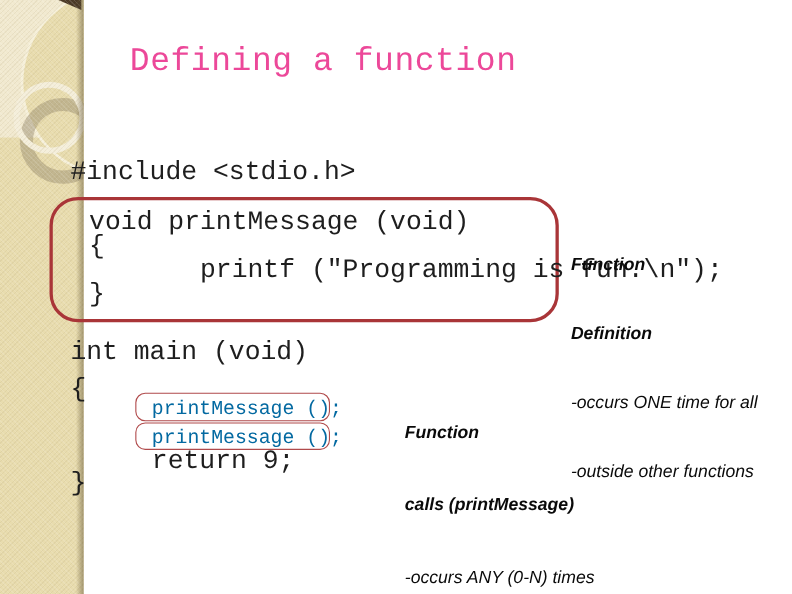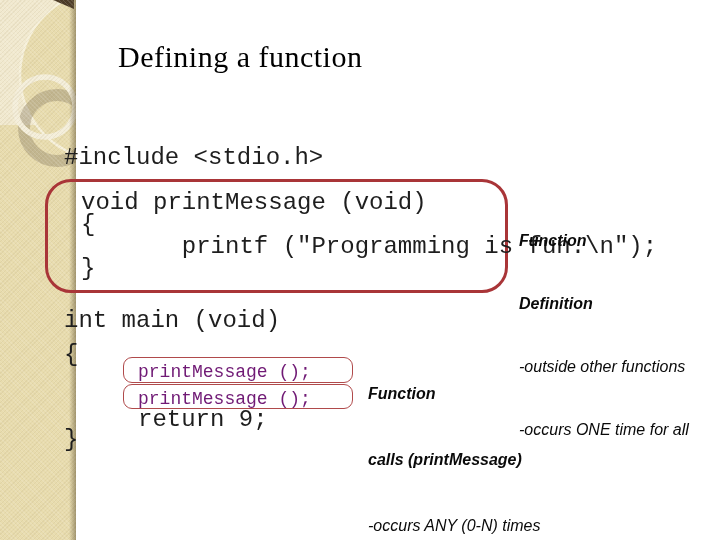--- a/index.html
+++ b/index.html
@@ -9,38 +9,38 @@
   .sidebar{position:absolute;left:0;top:0;width:76px;height:540px;background:#e8dcae;}
   .sidebar svg{position:absolute;left:0;top:0;}
   .sidebar .texture{position:absolute;left:0;top:0;width:100%;height:100%;
      background-image:
        repeating-linear-gradient(45deg, rgba(255,255,255,.12) 0 1px, transparent 1px 3px),
        repeating-linear-gradient(-45deg, rgba(150,130,80,.10) 0 1px, transparent 1px 3px);}
   .sidebar .edge-shadow{position:absolute;right:0;top:0;width:7px;height:100%;
      background:linear-gradient(to left, rgba(92,78,46,.50), rgba(92,78,46,0));}
   
   .title{position:absolute;left:118px;top:40px;margin:0;
-     font-family:Liberation Serif, serif;font-weight:400;
-     font-size:30px;letter-spacing:.5px;color:#000000;}
+     font-family:Liberation Mono, monospace;font-weight:400;
+     font-size:30px;letter-spacing:.5px;color:#ec4899;}
   
   .code{position:absolute;font-family:"Liberation Mono","DejaVu Sans Mono",monospace;
      font-size:24px;line-height:22px;color:#1e1e1e;white-space:pre;margin:0;}
   .inc{left:64px;top:147px;}
   .defpre{left:81px;top:192px;}
   .ln-main-sig{left:64px;top:310px;}
   .ln-open{left:64px;top:344px;}
   .ln-return{left:138px;top:409px;}
   .ln-close{left:64px;top:429px;}
   
   .def-box{position:absolute;left:45px;top:179px;width:463px;height:114px;
      border:3.5px solid #a93538;border-radius:26px;background:transparent;box-sizing:border-box;}
-  .call-box{position:absolute;left:123px;width:230px;box-sizing:border-box;
+  .call-box{position:absolute;left:123px;width:177px;box-sizing:border-box;
      border:1.5px solid #b04a4b;border-radius:9px;background:transparent;
      font-family:"Liberation Mono","DejaVu Sans Mono",monospace;
-     font-size:18px;line-height:22px;color:#701a75;white-space:pre;
+     font-size:18px;line-height:22px;color:#0369a1;white-space:pre;
      padding:3px 0 0 14px;}
   .call-box.one{top:357px;height:26px;}
   .call-box.two{top:384px;height:25px;}
   
   .note{position:absolute;font-style:italic;color:#0a0a0a;white-space:pre;}
   .note .ttl{font-weight:bold;}
   .note1{left:519px;top:188px;font-size:16px;line-height:21px;}
   .note2{left:368px;top:339px;font-size:16px;line-height:22px;}
 </style>
 </head>
@@ -67,22 +67,22 @@
 
   <div class="def-box"></div>
   <pre class="code defpre">void printMessage (void)
 {
        printf ("Programming is fun.\n");
 }</pre>
 
   <div class="note note1">
     <div class="ttl">Function</div>
     <div class="ttl">Definition</div>
+    <div>-occurs ONE time for all</div>
     <div>-outside other functions</div>
-    <div>-occurs ONE time for all</div>
   </div>
 
   <div class="code ln-main-sig">int main (void)</div>
   <div class="code ln-open">{</div>
 
   <div class="call-box one"><span>printMessage ();</span></div>
   <div class="call-box two"><span>printMessage ();</span></div>
 
   <div class="code ln-return">return 9;</div>
   <div class="code ln-close">}</div>

